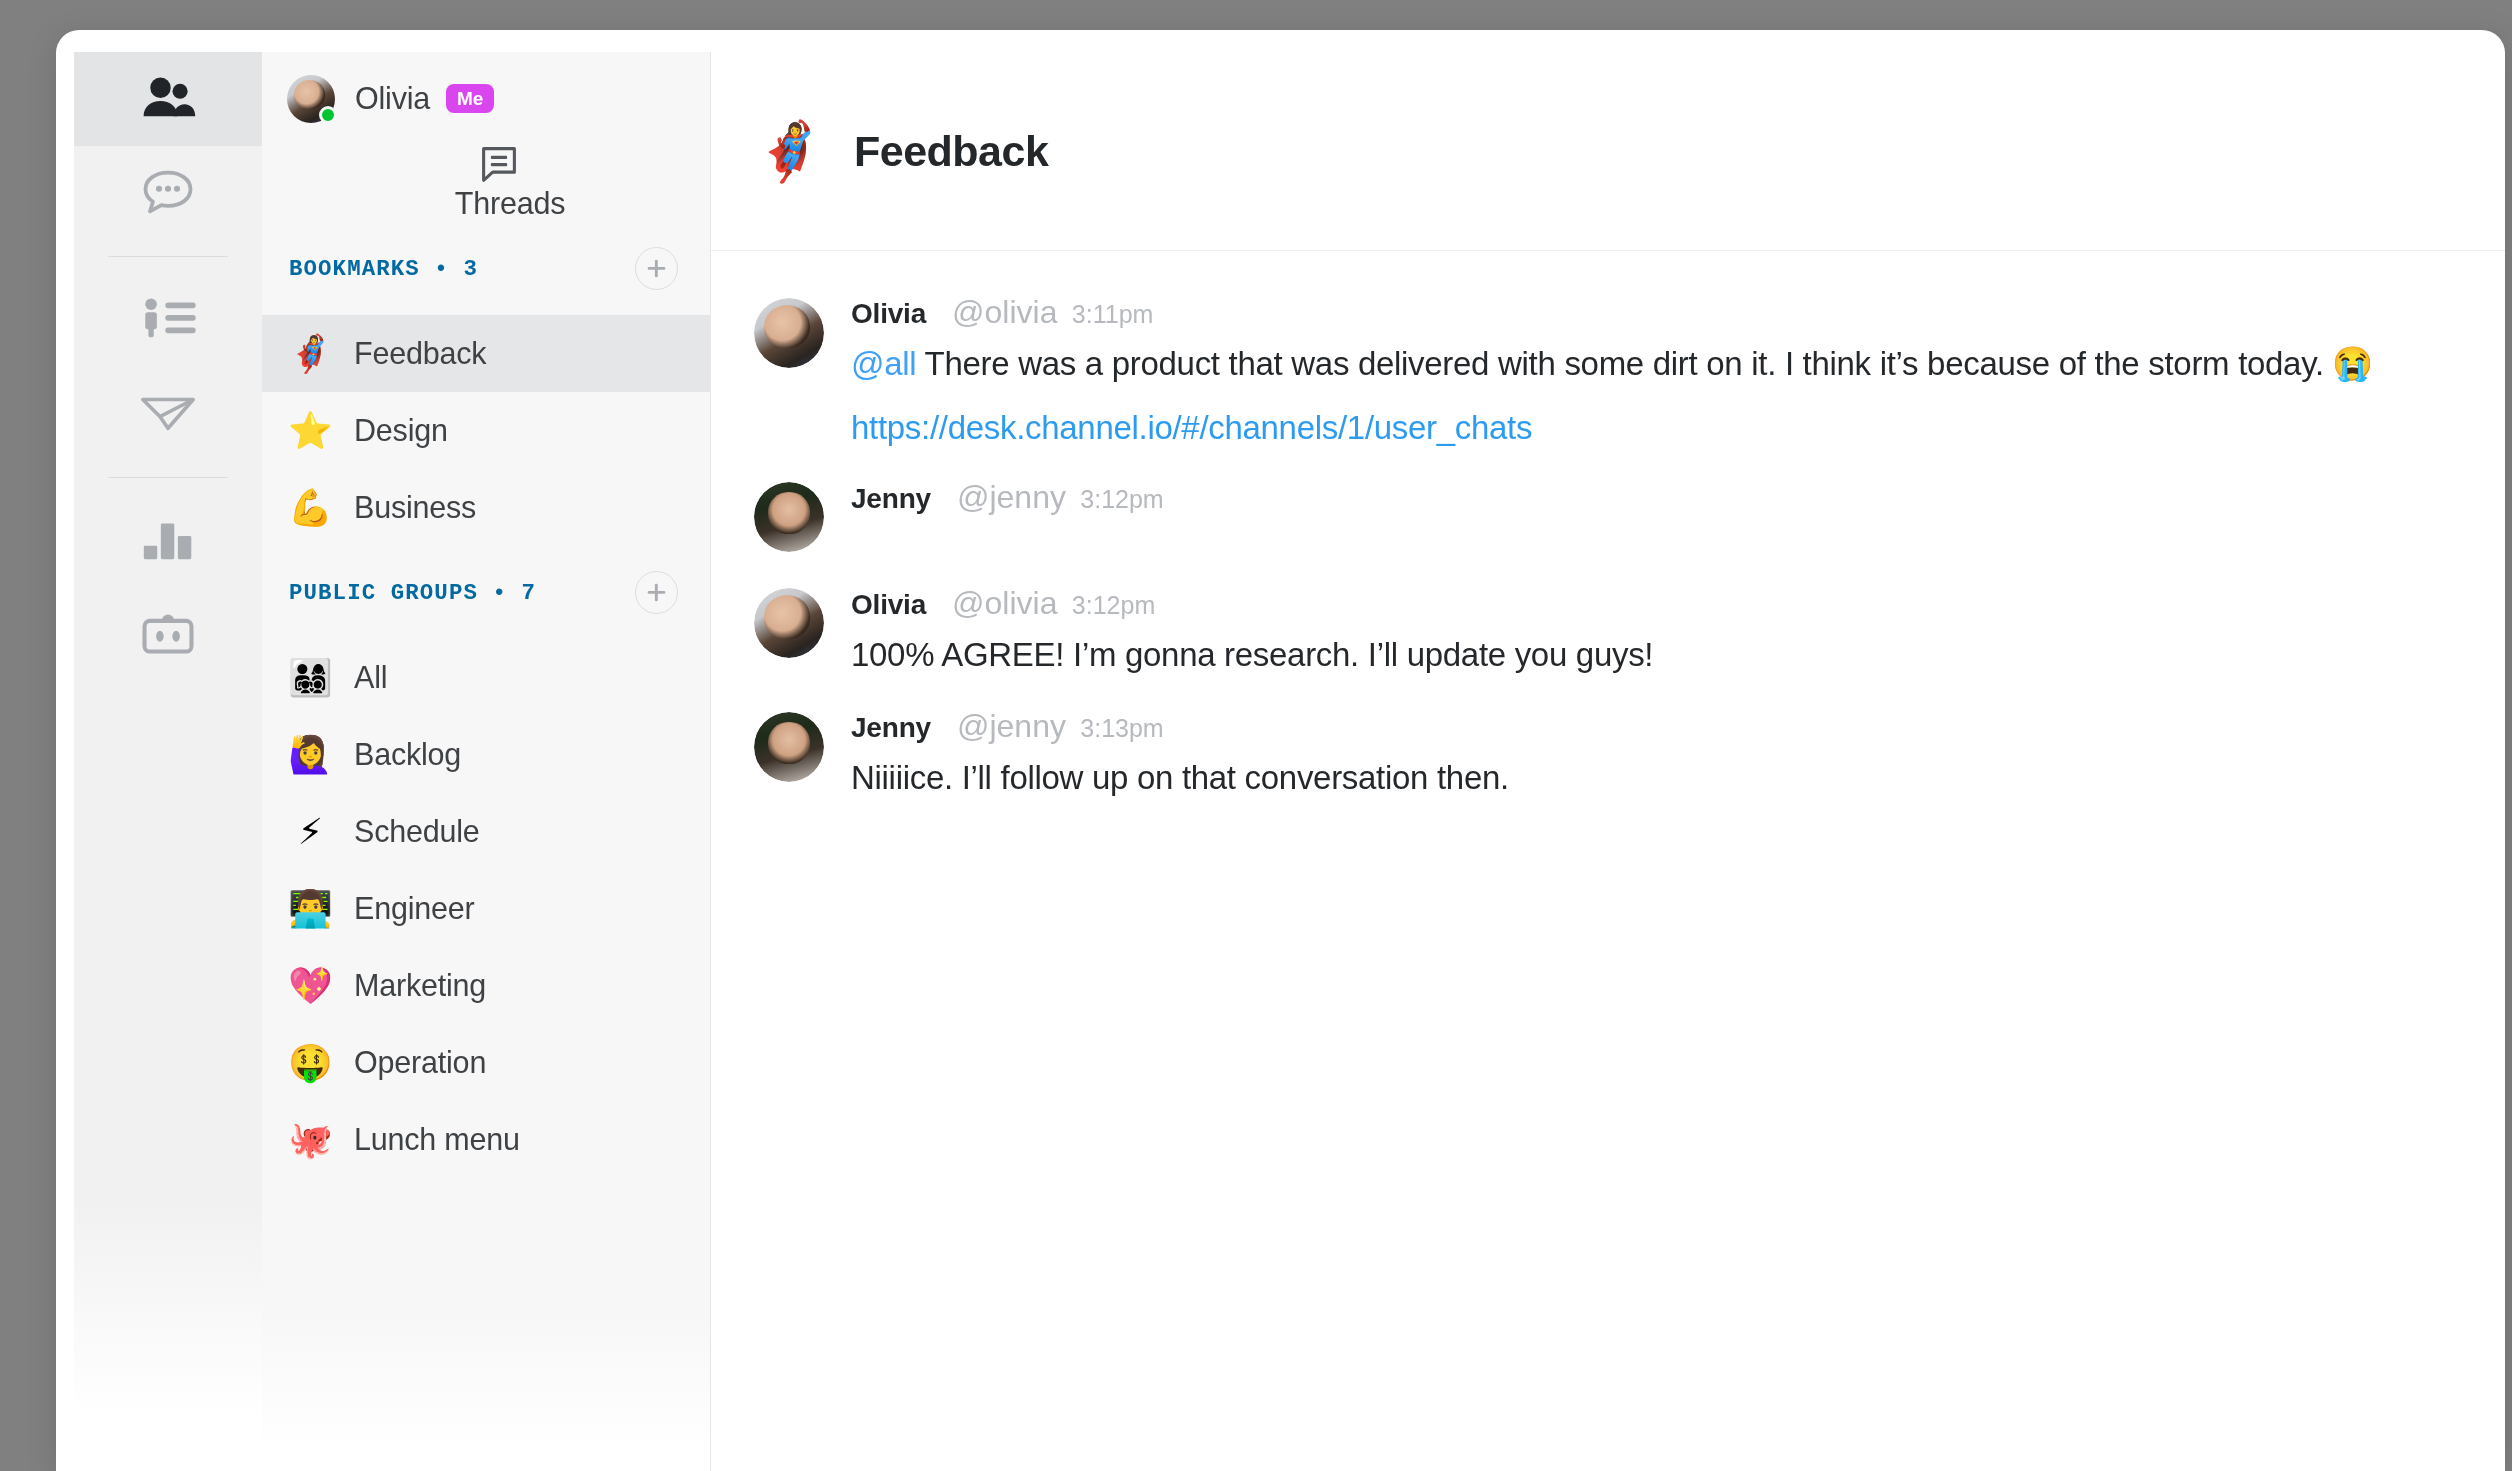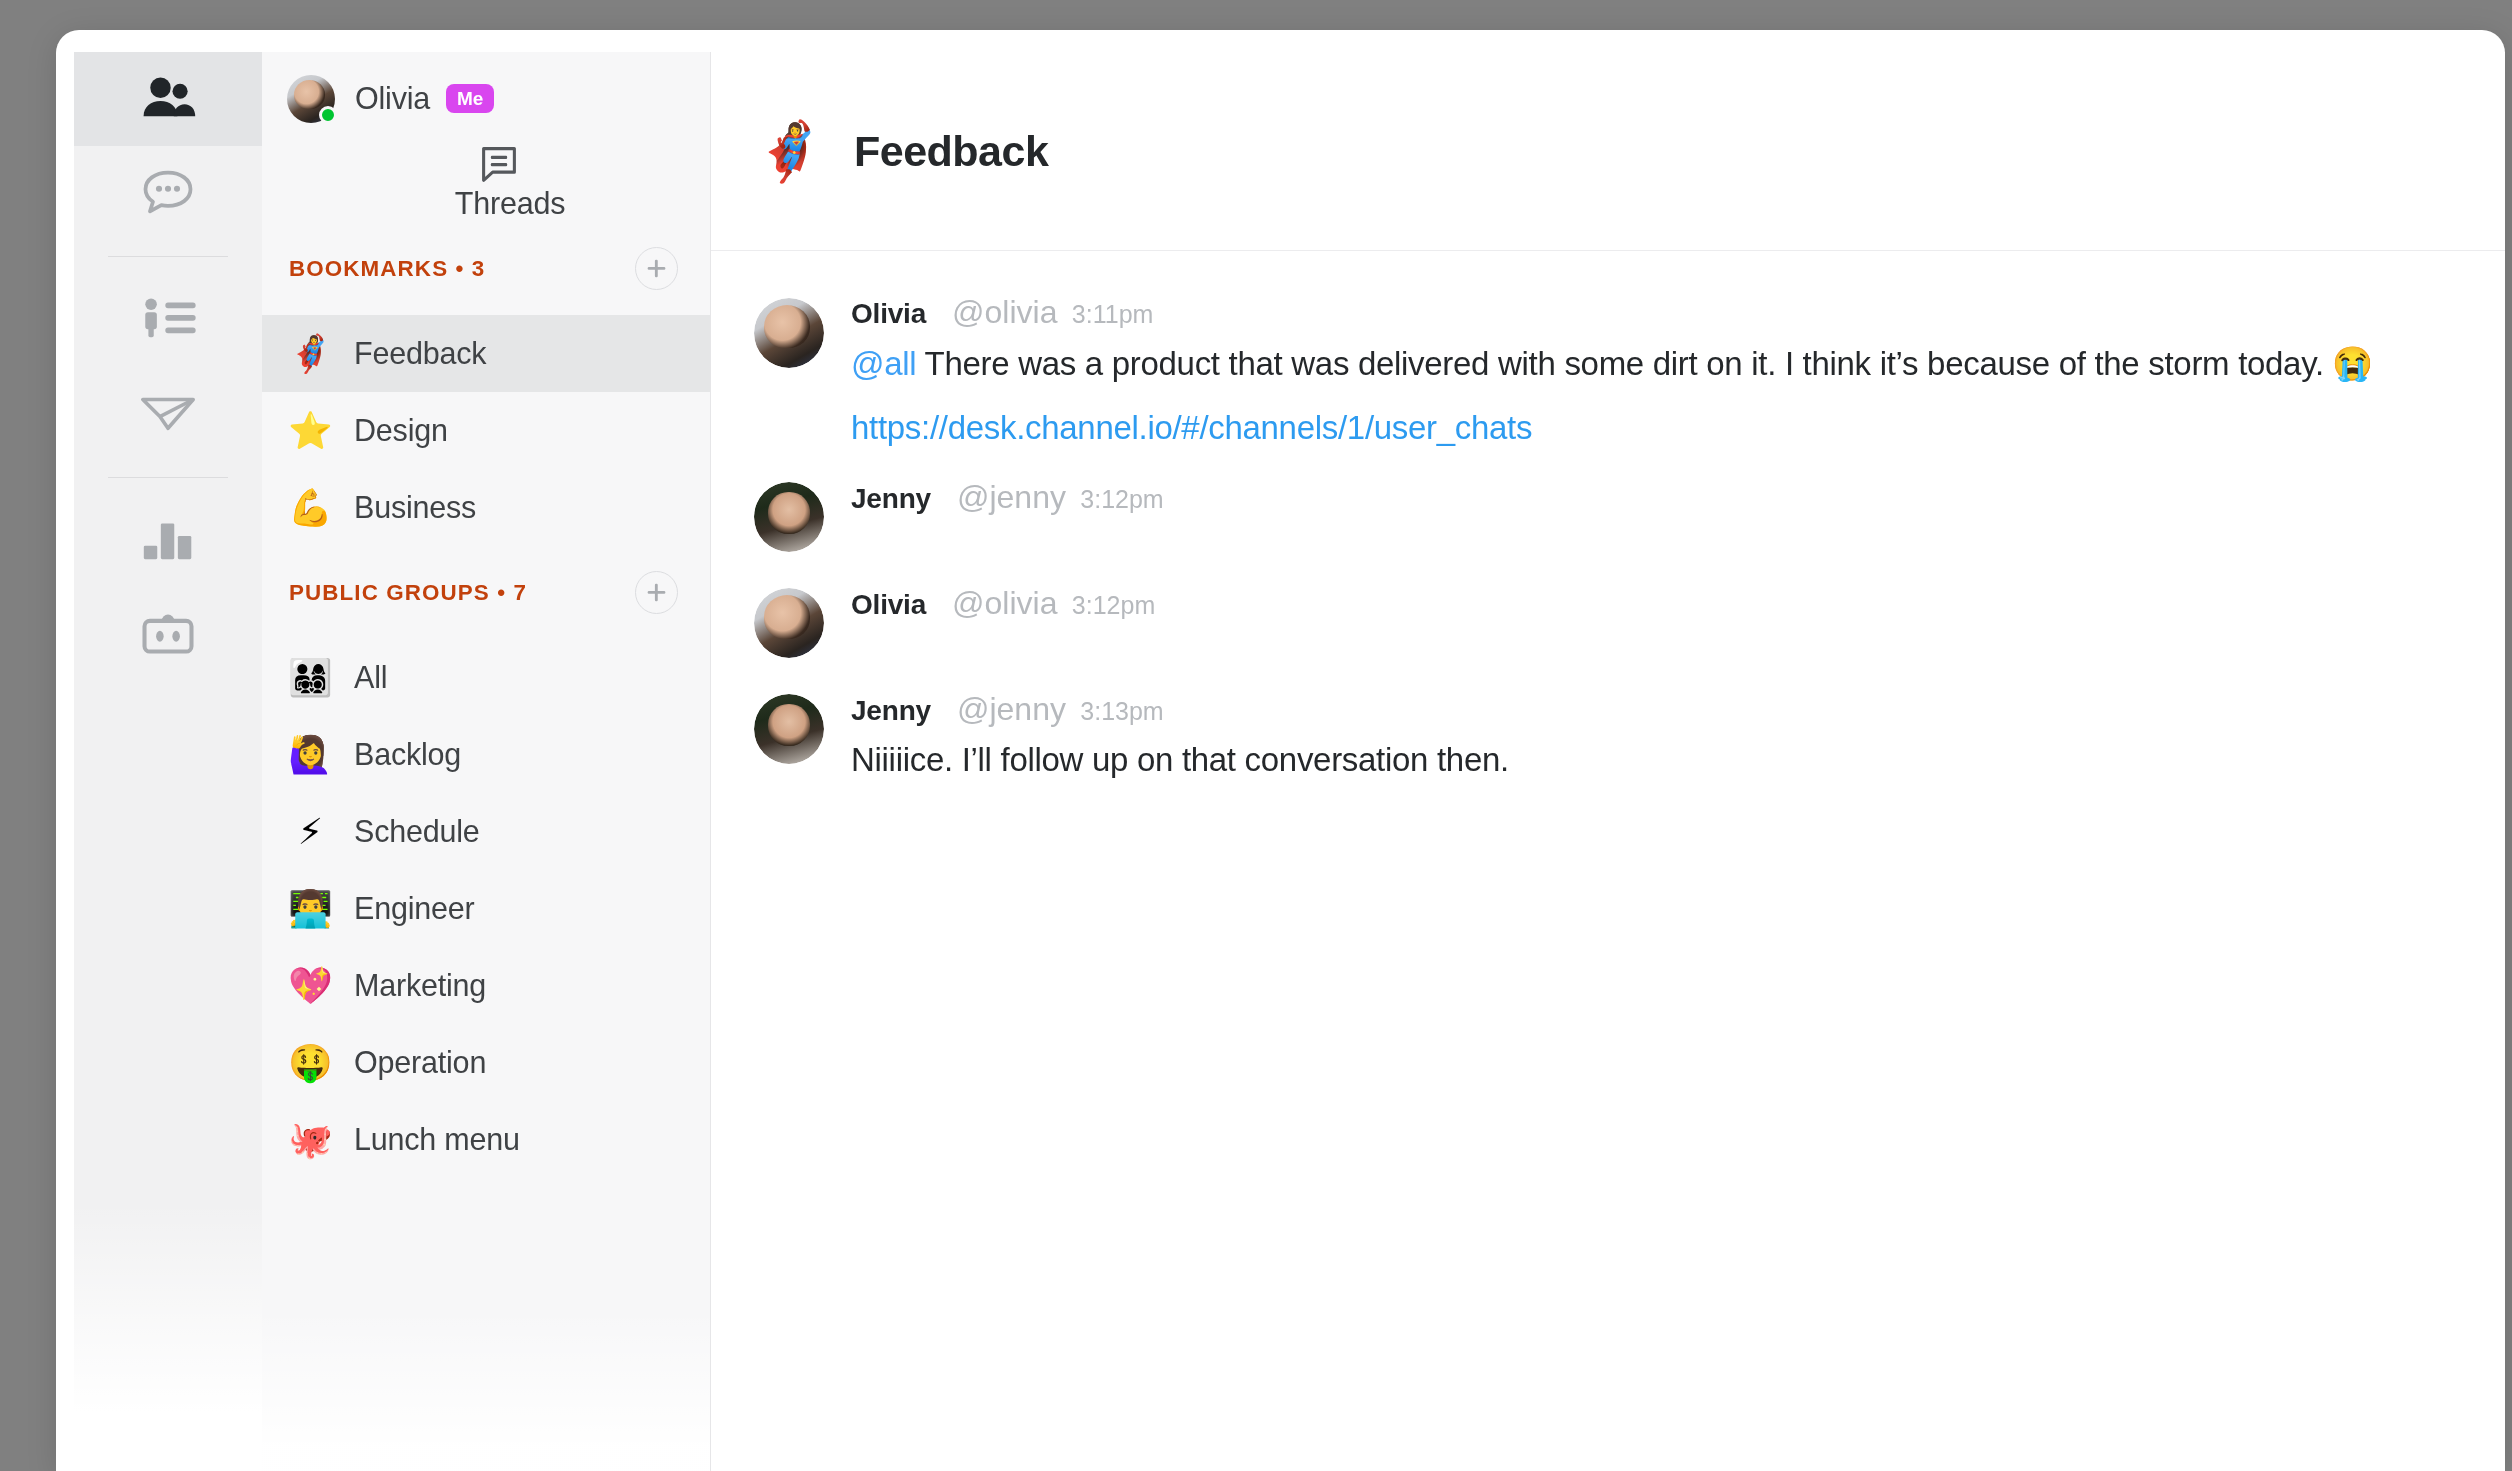--- a/index.html
+++ b/index.html
@@ -153,21 +153,22 @@
     display: flex;
     align-items: center;
     justify-content: space-between;
     height: 93px;
     padding: 0 32px 0 27px;
   }
   .section-title {
     font-size: 22.4px;
     font-weight: 700;
     letter-spacing: 1.1px;
-    color: #c2410c;
+    color: #0369a1;
+    font-family: Liberation Mono, monospace;
   }
   .plus-btn {
     width: 43px; height: 43px;
     border-radius: 50%;
     border: 1.3px solid #dcdde0;
     display: flex; align-items: center; justify-content: center;
     cursor: pointer;
     background: transparent;
   }
   .plus-btn svg { display: block; }
@@ -487,20 +488,21 @@
         <div class="msg" style="margin-top:30.5px;">
           <div class="msg-avatar">
               <div class="avatar av-olivia" style="width:70px;height:70px;"></div>
             </div>
           <div class="msg-body">
             <div class="msg-head">
               <span class="msg-author">Olivia</span>
               <span class="msg-handle">@olivia</span>
               <span class="msg-time">3:12pm</span>
             </div>
+            <div class="msg-text">100% AGREE! I’m gonna research. I’ll update you guys!</div>
           </div>
         </div>
 
         <div class="msg" style="margin-top:30.5px;">
           <div class="msg-avatar">
               <div class="avatar av-jenny" style="width:70px;height:70px;"></div>
             </div>
           <div class="msg-body">
             <div class="msg-head">
               <span class="msg-author">Jenny</span>

